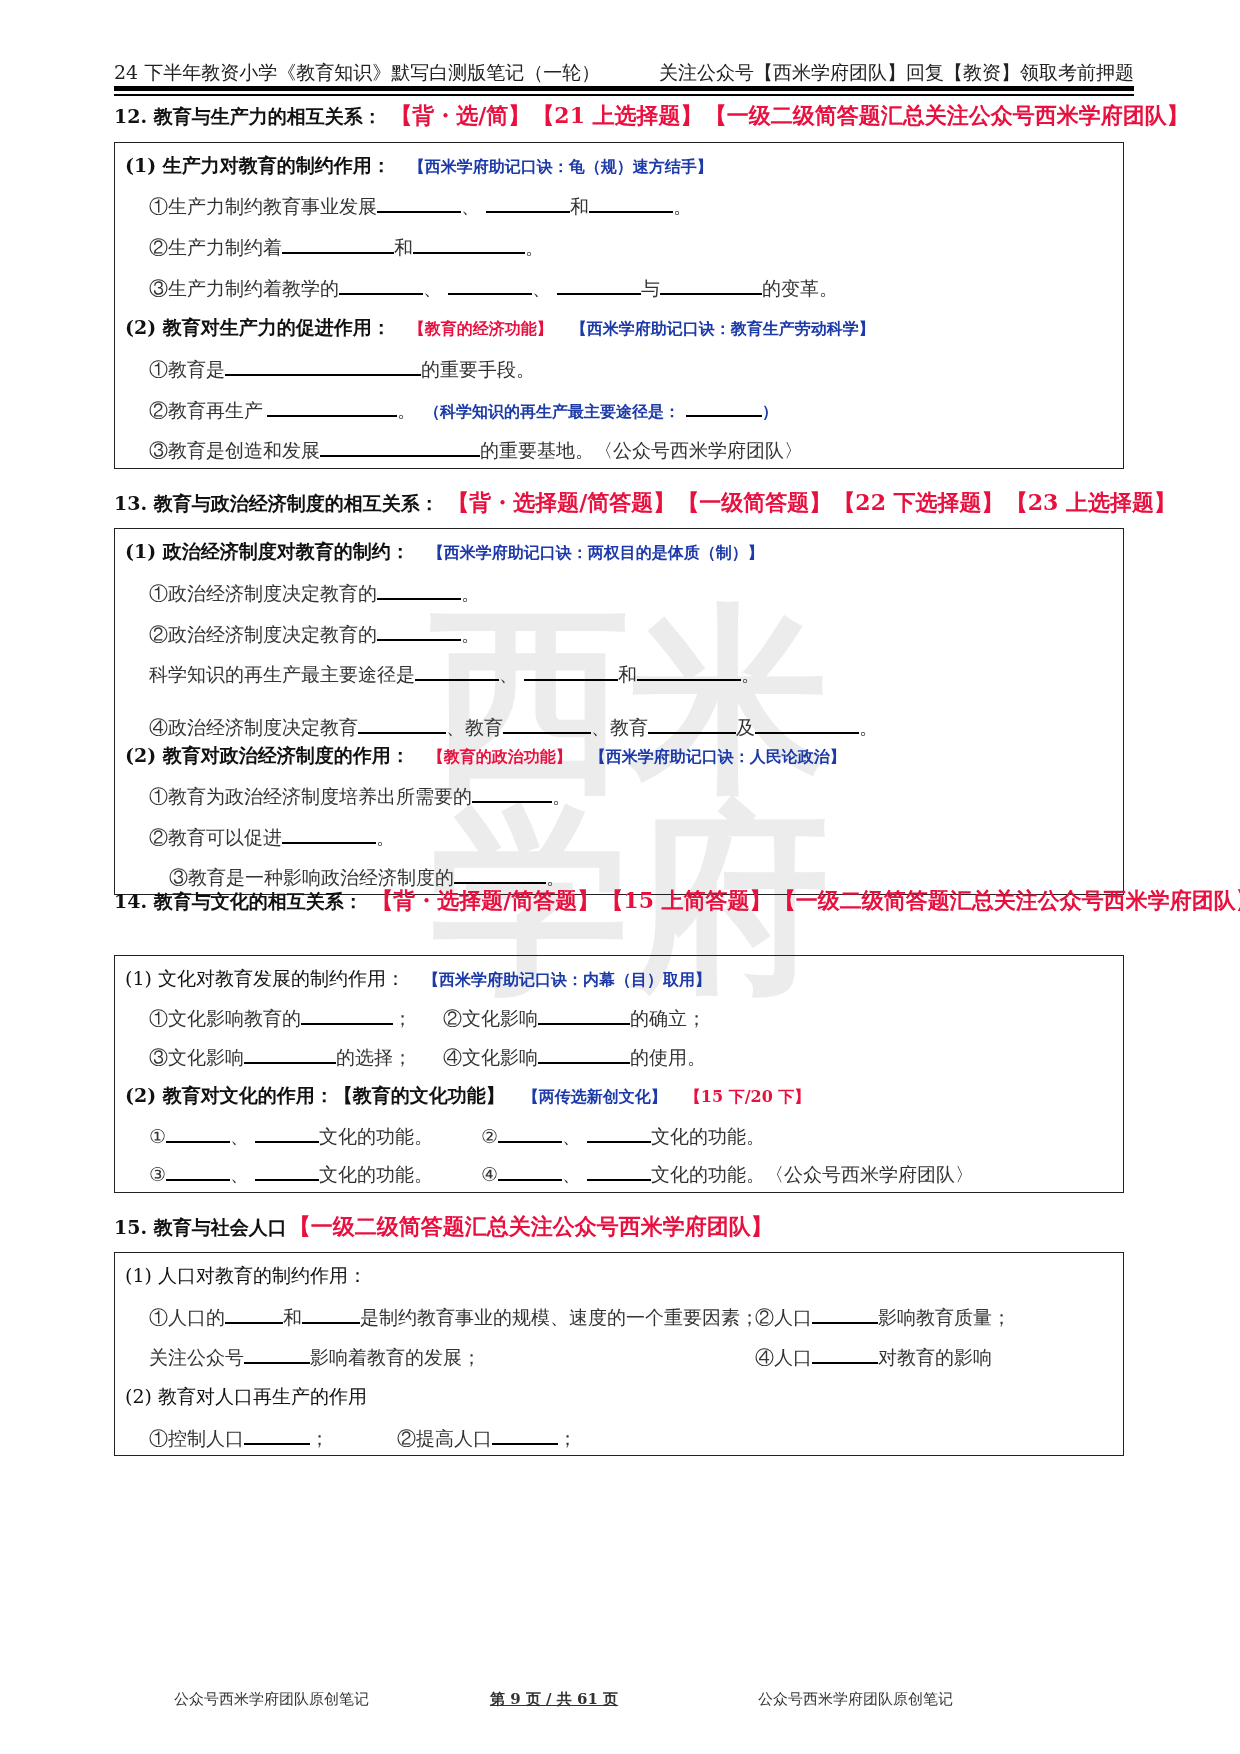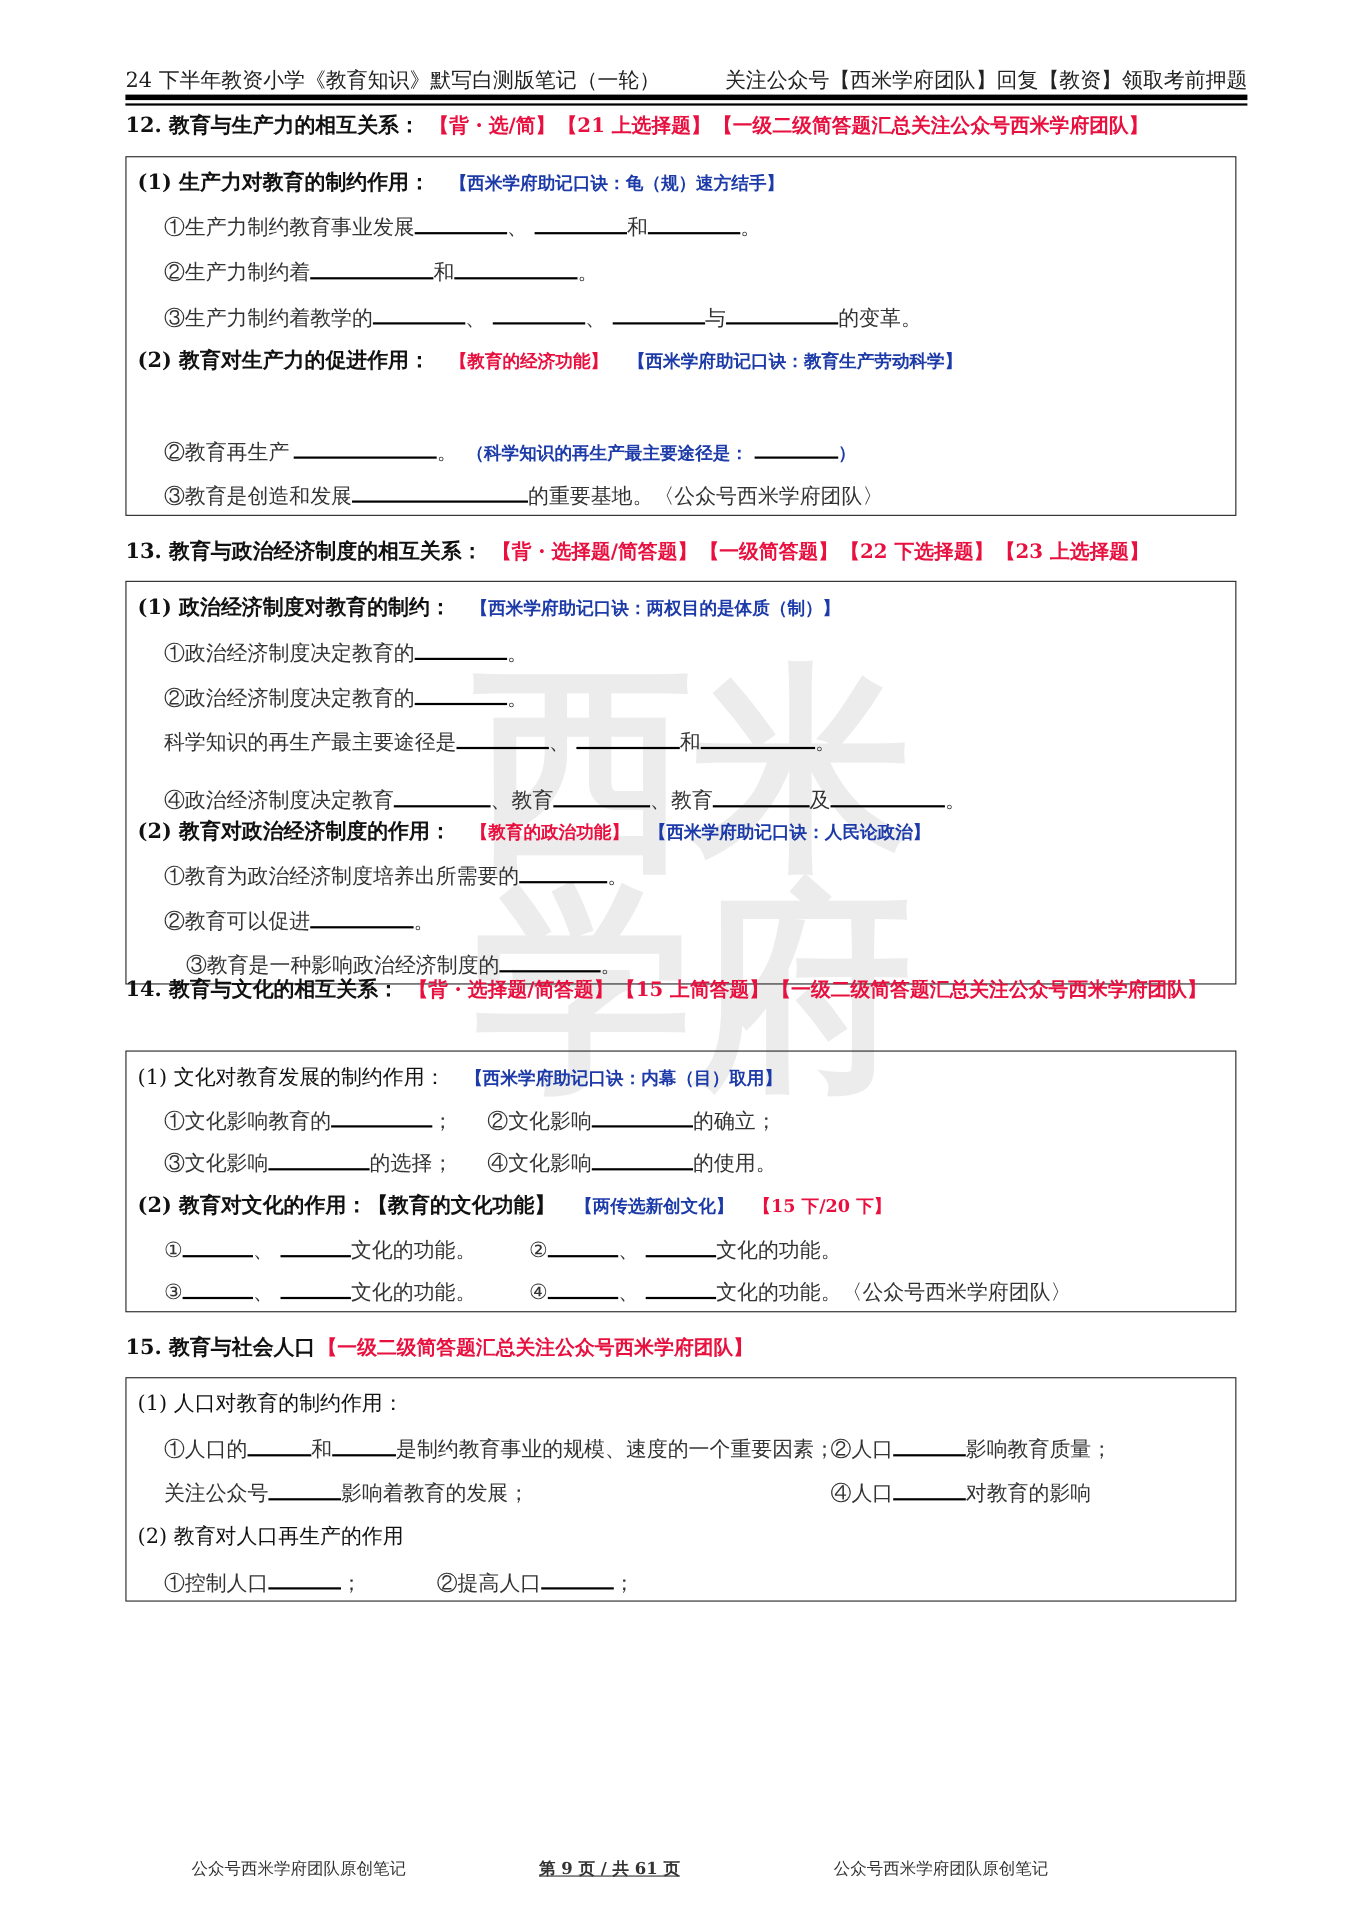--- a/index.html
+++ b/index.html
@@ -6,21 +6,21 @@
   body { width:1240px; height:1754px; position:relative; overflow:hidden;
          font-family:"DejaVu Serif","Liberation Serif",serif; color:#111; }
   .page-header { position:absolute; left:114px; top:56px; width:1020px; height:30px;
                  font-size:19px; color:#222; }
   .page-header .left { position:absolute; left:0; top:4px; }
   .page-header .right { position:absolute; right:0; top:4px; }
   .rule-thick { position:absolute; left:114px; top:86px; width:1020px; height:5px; background:#000; }
   .rule-thin { position:absolute; left:114px; top:94px; width:1020px; height:2px; background:#000; }
 
   .sec-title { position:absolute; left:114px; font-size:19px; font-weight:bold; white-space:nowrap; }
-  .sec-title .tag { font-weight:bold; margin-left:2px; font-size:18px; }
+  .sec-title .tag { font-weight:bold; margin-left:2px; font-size:22px; }
   .red { color:#e8103f; }
   .blue { color:#1c3aa8; }
 
   .box { position:absolute; left:114px; width:1010px; border:1.5px solid #222; box-sizing:border-box; }
   .line { position:absolute; left:10px; font-size:19px; white-space:nowrap; }
   .line.item { left:34px; color:#333; font-weight:normal; }
   .line.head { font-weight:bold; color:#111; }
   .line .tag { font-size:16px; font-weight:bold; margin-left:18px; }
   .blank { display:inline-block; border-bottom:2px solid #000; height:18px; vertical-align:baseline; }
 
@@ -57,20 +57,23 @@
     <span>①生产力制约教育事业发展</span><span class="blank" style="width:84px"></span><span>、</span><span class="blank" style="width:84px;margin-left:6px"></span><span>和</span><span class="blank" style="width:84px"></span><span>。</span>
   </div>
   <div class="line item" style="top:91px;">
     <span>②生产力制约着</span><span class="blank" style="width:112px"></span><span>和</span><span class="blank" style="width:112px"></span><span>。</span>
   </div>
   <div class="line item" style="top:132px;">
     <span>③生产力制约着教学的</span><span class="blank" style="width:84px"></span><span>、</span><span class="blank" style="width:84px;margin-left:6px"></span><span>、</span><span class="blank" style="width:84px;margin-left:6px"></span><span>与</span><span class="blank" style="width:102px"></span><span>的变革。</span>
   </div>
   <div class="line head" style="top:172px;">
     <span>(2) 教育对生产力的促进作用：</span><span class="tag red">【教育的经济功能】</span><span class="tag blue">【西米学府助记口诀：教育生产劳动科学】</span>
+  </div>
+  <div class="line item" style="top:213px;">
+    <span>①教育是</span><span class="blank" style="width:196px"></span><span>的重要手段。</span>
   </div>
   <div class="line item" style="top:254px;">
     <span>②教育再生产</span><span class="blank" style="width:130px;margin-left:4px"></span><span>。</span><span class="blue" style="font-size:16px;font-weight:bold;margin-left:8px">（科学知识的再生产最主要途径是：</span><span class="blank" style="width:76px;margin-left:6px"></span><span class="blue" style="font-size:16px;font-weight:bold">）</span>
   </div>
   <div class="line item" style="top:294px;">
     <span>③教育是创造和发展</span><span class="blank" style="width:160px"></span><span>的重要基地。〈公众号西米学府团队〉</span>
   </div>
 </div>
 
 <div class="sec-title" style="top:488px;">

